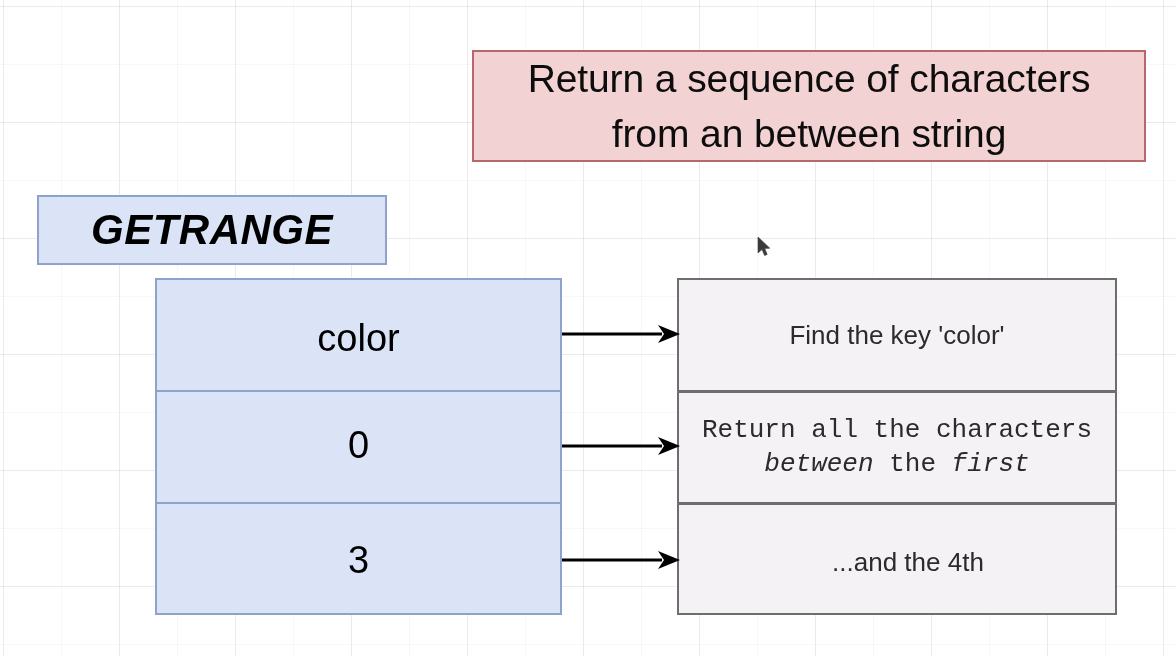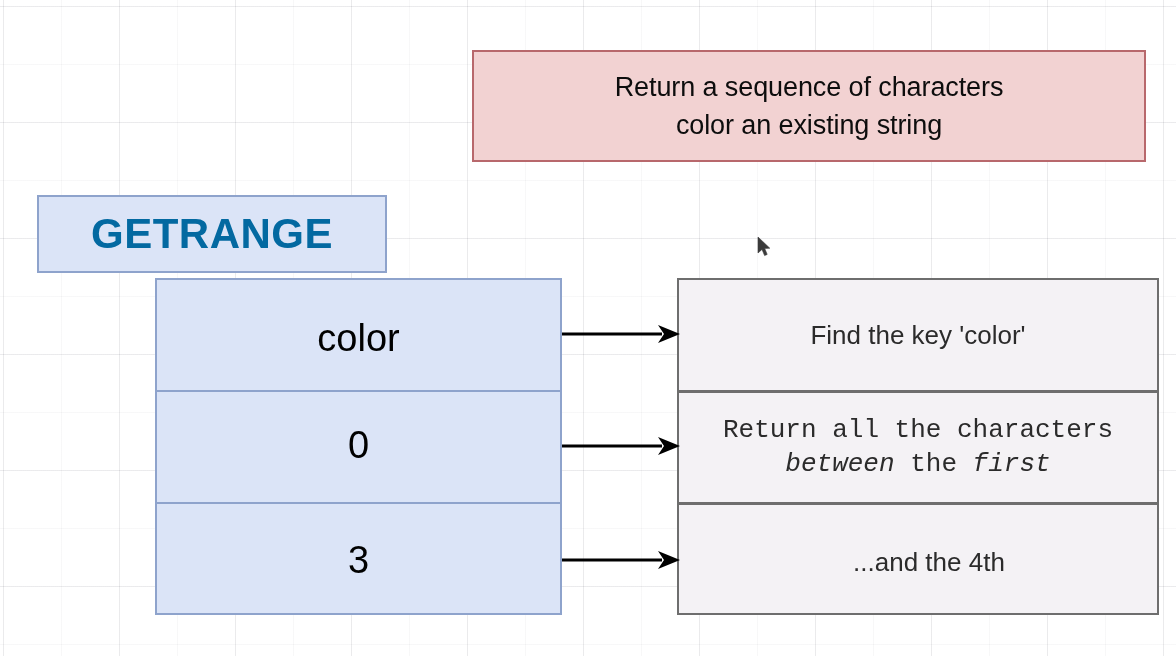--- a/index.html
+++ b/index.html
@@ -34,35 +34,36 @@
   .box{position:absolute;box-sizing:border-box;}
 
   
   #note-box{
     left:472px;top:50px;width:674px;height:112px;
     background:#f2d2d2;
     border:2px solid #b8686c;
     display:flex;align-items:center;justify-content:center;
     text-align:center;
     color:#0d0d0d;
-    font-size:27px;
+    font-size:39px;
     line-height:1.42;
     letter-spacing:-0.1px;
   }
 
   
   #getrange-box{
-    left:37px;top:195px;width:350px;height:78px;
+    left:37px;top:195px;width:350px;height:70px;
     background:#dbe4f7;
     border:2px solid #8ea3cc;
     display:flex;align-items:center;justify-content:center;
     font-weight:bold;
     font-size:42px;
-    color:#0369a1;
+    color:#000000;
     letter-spacing:0.5px;
+    font-style:italic;
   }
 
   
   #args-table{
     left:155px;top:278px;width:407px;height:337px;
     background:#dbe4f7;
     border:2px solid #8ea3cc;
   }
   .arg-row{
     position:absolute;
@@ -71,21 +72,21 @@
     display:flex;align-items:center;justify-content:center;
     color:#000000;
     font-size:38px;
   }
   #arg-row-0{top:0;height:116px;}
   #arg-row-1{top:110px;height:112px;border-top:2px solid #8ea3cc;}
   #arg-row-2{top:222px;height:111px;border-top:2px solid #8ea3cc;}
 
   
   #desc-table{
-    left:677px;top:278px;width:482px;height:337px;
+    left:677px;top:278px;width:440px;height:337px;
     background:#f4f2f5;
     border:2px solid #6e6e6e;
   }
   .desc-row{
     position:absolute;
     left:0;width:100%;
     box-sizing:border-box;
     display:flex;align-items:center;justify-content:center;
     text-align:center;
     color:#2b2b2b;
@@ -121,21 +122,21 @@
   }
 </style>
 </head>
 <body>
 
 <div id="canvas">
 
   <div class="box" id="note-box">
     <div>
       <span>Return a sequence of characters</span><br>
-      <span>color an existing string</span>
+      <span>from an between string</span>
     </div>
   </div>
 
   <div class="box" id="getrange-box">
     <span>GETRANGE</span>
   </div>
 
   <div class="box" id="args-table">
     <div class="arg-row" id="arg-row-0">
       <span>color</span>

